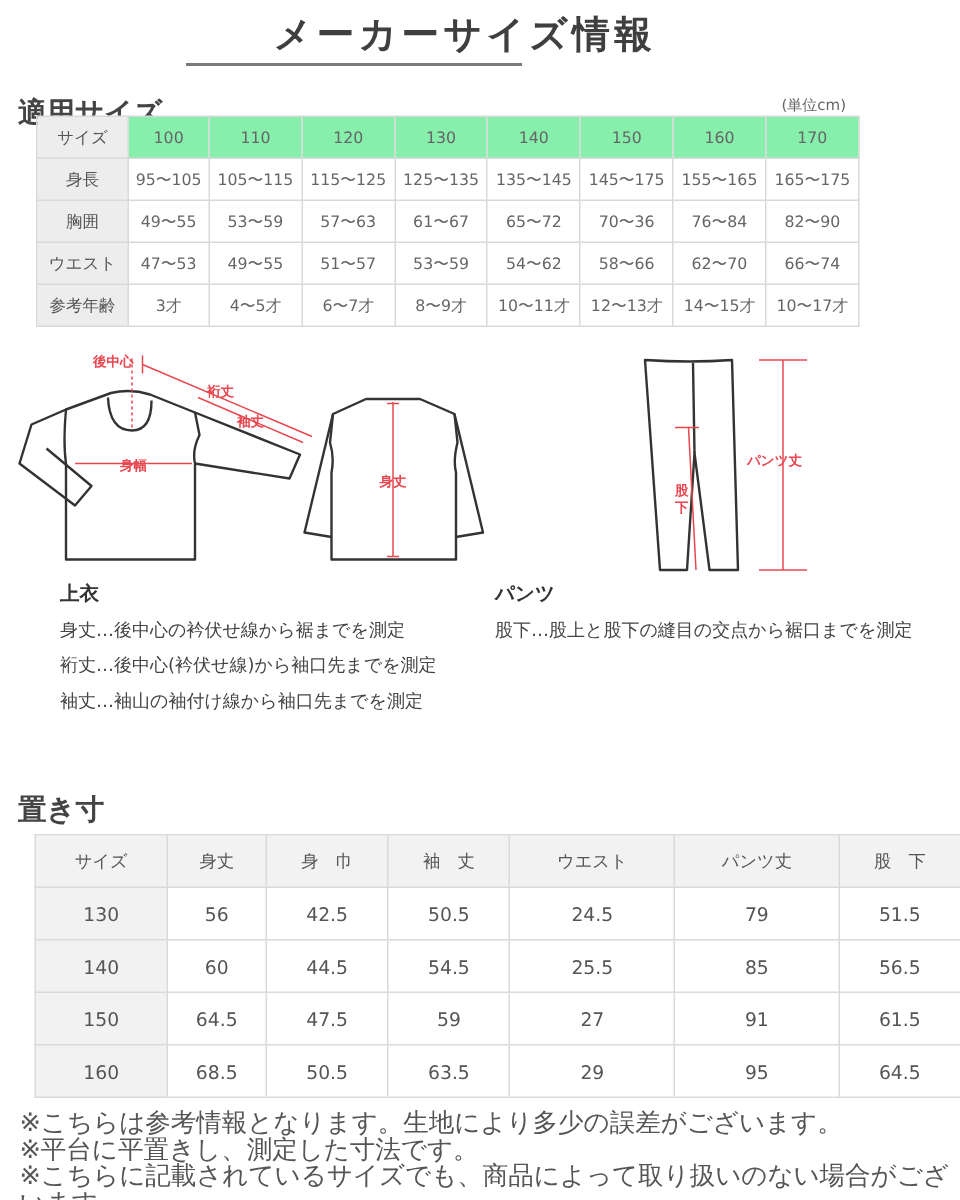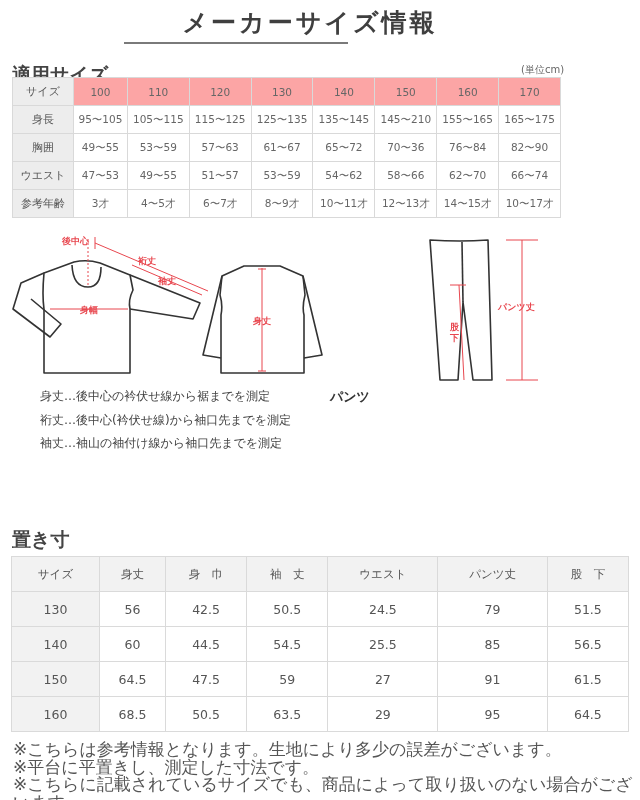--- a/index.html
+++ b/index.html
@@ -6,25 +6,25 @@
   html, body { width: 640px; height: 800px; background: #ffffff; overflow: hidden; }
   body { font-family: "DejaVu Sans", "Liberation Sans", sans-serif; color: #444; position: relative; }
 
   .main-title { position: absolute; left: 0; top: 6px; width: 620px; text-align: center; font-size: 25px; font-weight: bold; color: #3f3f3f; letter-spacing: 3px; }
   .title-rule { position: absolute; left: 124px; top: 42px; width: 223px; height: 2px; background: #7a7a7a; }
   .title-rule { left: 124px; width: 224px; }
 
   .section-h { position: absolute; font-size: 19px; font-weight: bold; color: #444; }
   .unit { position: absolute; left: 521px; top: 63px; font-size: 10px; color: #666; }
 
-  table { border-collapse: collapse; position: absolute; }
+  table { border-collapse: collapse; position: absolute; margin-left: 12px; }
   .size-table { left: 12px; top: 77px; width: 549px; }
   .size-table td { border: 1px solid #d9d9d9; height: 28px; text-align: center; font-size: 10.5px; color: #666; }
   .size-table td.rowhead { background: #ededed; color: #555; width: 61px; font-size: 11px; }
-  .size-table tr.header td.col { background: #fca5a5; }
+  .size-table tr.header td.col { background: #86efac; }
 
   .oki-table { left: 11px; top: 556px; width: 618px; }
   .oki-table td { border: 1px solid #dadada; height: 35px; text-align: center; font-size: 12.5px; color: #555; }
   .oki-table tr.header td { background: #f2f2f2; font-size: 11.5px; height: 35px; }
   .oki-table td.rowhead { background: #f2f2f2; }
 
   .diagram { position: absolute; }
   .desc { position: absolute; font-size: 12px; color: #444; line-height: 23.5px; }
   .desc .head { font-weight: bold; font-size: 13px; color: #333; }
   .notes { position: absolute; left: 13px; top: 741px; font-size: 17px; color: #555; line-height: 17.5px; }
@@ -51,21 +51,21 @@
     <td class="col">160</td>
     <td class="col">170</td>
   </tr>
   <tr>
     <td class="rowhead">身長</td>
     <td>95〜105</td>
     <td>105〜115</td>
     <td>115〜125</td>
     <td>125〜135</td>
     <td>135〜145</td>
-    <td>145〜210</td>
+    <td>145〜175</td>
     <td>155〜165</td>
     <td>165〜175</td>
   </tr>
   <tr>
     <td class="rowhead">胸囲</td>
     <td>49〜55</td>
     <td>53〜59</td>
     <td>57〜63</td>
     <td>61〜67</td>
     <td>65〜72</td>
@@ -151,27 +151,29 @@
     <line x1="30" y1="55" x2="46" y2="55"></line>
   </g>
   <g fill="#e8474f" font-size="9" font-weight="bold" font-family="DejaVu Sans, sans-serif">
     <text x="78" y="80">パンツ丈</text>
     <text x="30" y="100">股</text>
     <text x="30" y="111">下</text>
   </g>
 </svg>
 
 <div class="desc" style="left:40px; top:385px;">
+  <div class="head">上衣</div>
   <div>身丈…後中心の衿伏せ線から裾までを測定</div>
   <div>裄丈…後中心(衿伏せ線)から袖口先までを測定</div>
   <div>袖丈…袖山の袖付け線から袖口先までを測定</div>
 </div>
 
 <div class="desc" style="left:330px; top:385px;">
   <div class="head">パンツ</div>
+  <div>股下…股上と股下の縫目の交点から裾口までを測定</div>
 </div>
 
 <div class="section-h" style="left:12px; top:527px;">置き寸</div>
 
 <table class="oki-table">
   <tbody>
       <tr class="header">
     <td style="width:88px;">サイズ</td>
     <td>身丈</td>
     <td>身　巾</td>

